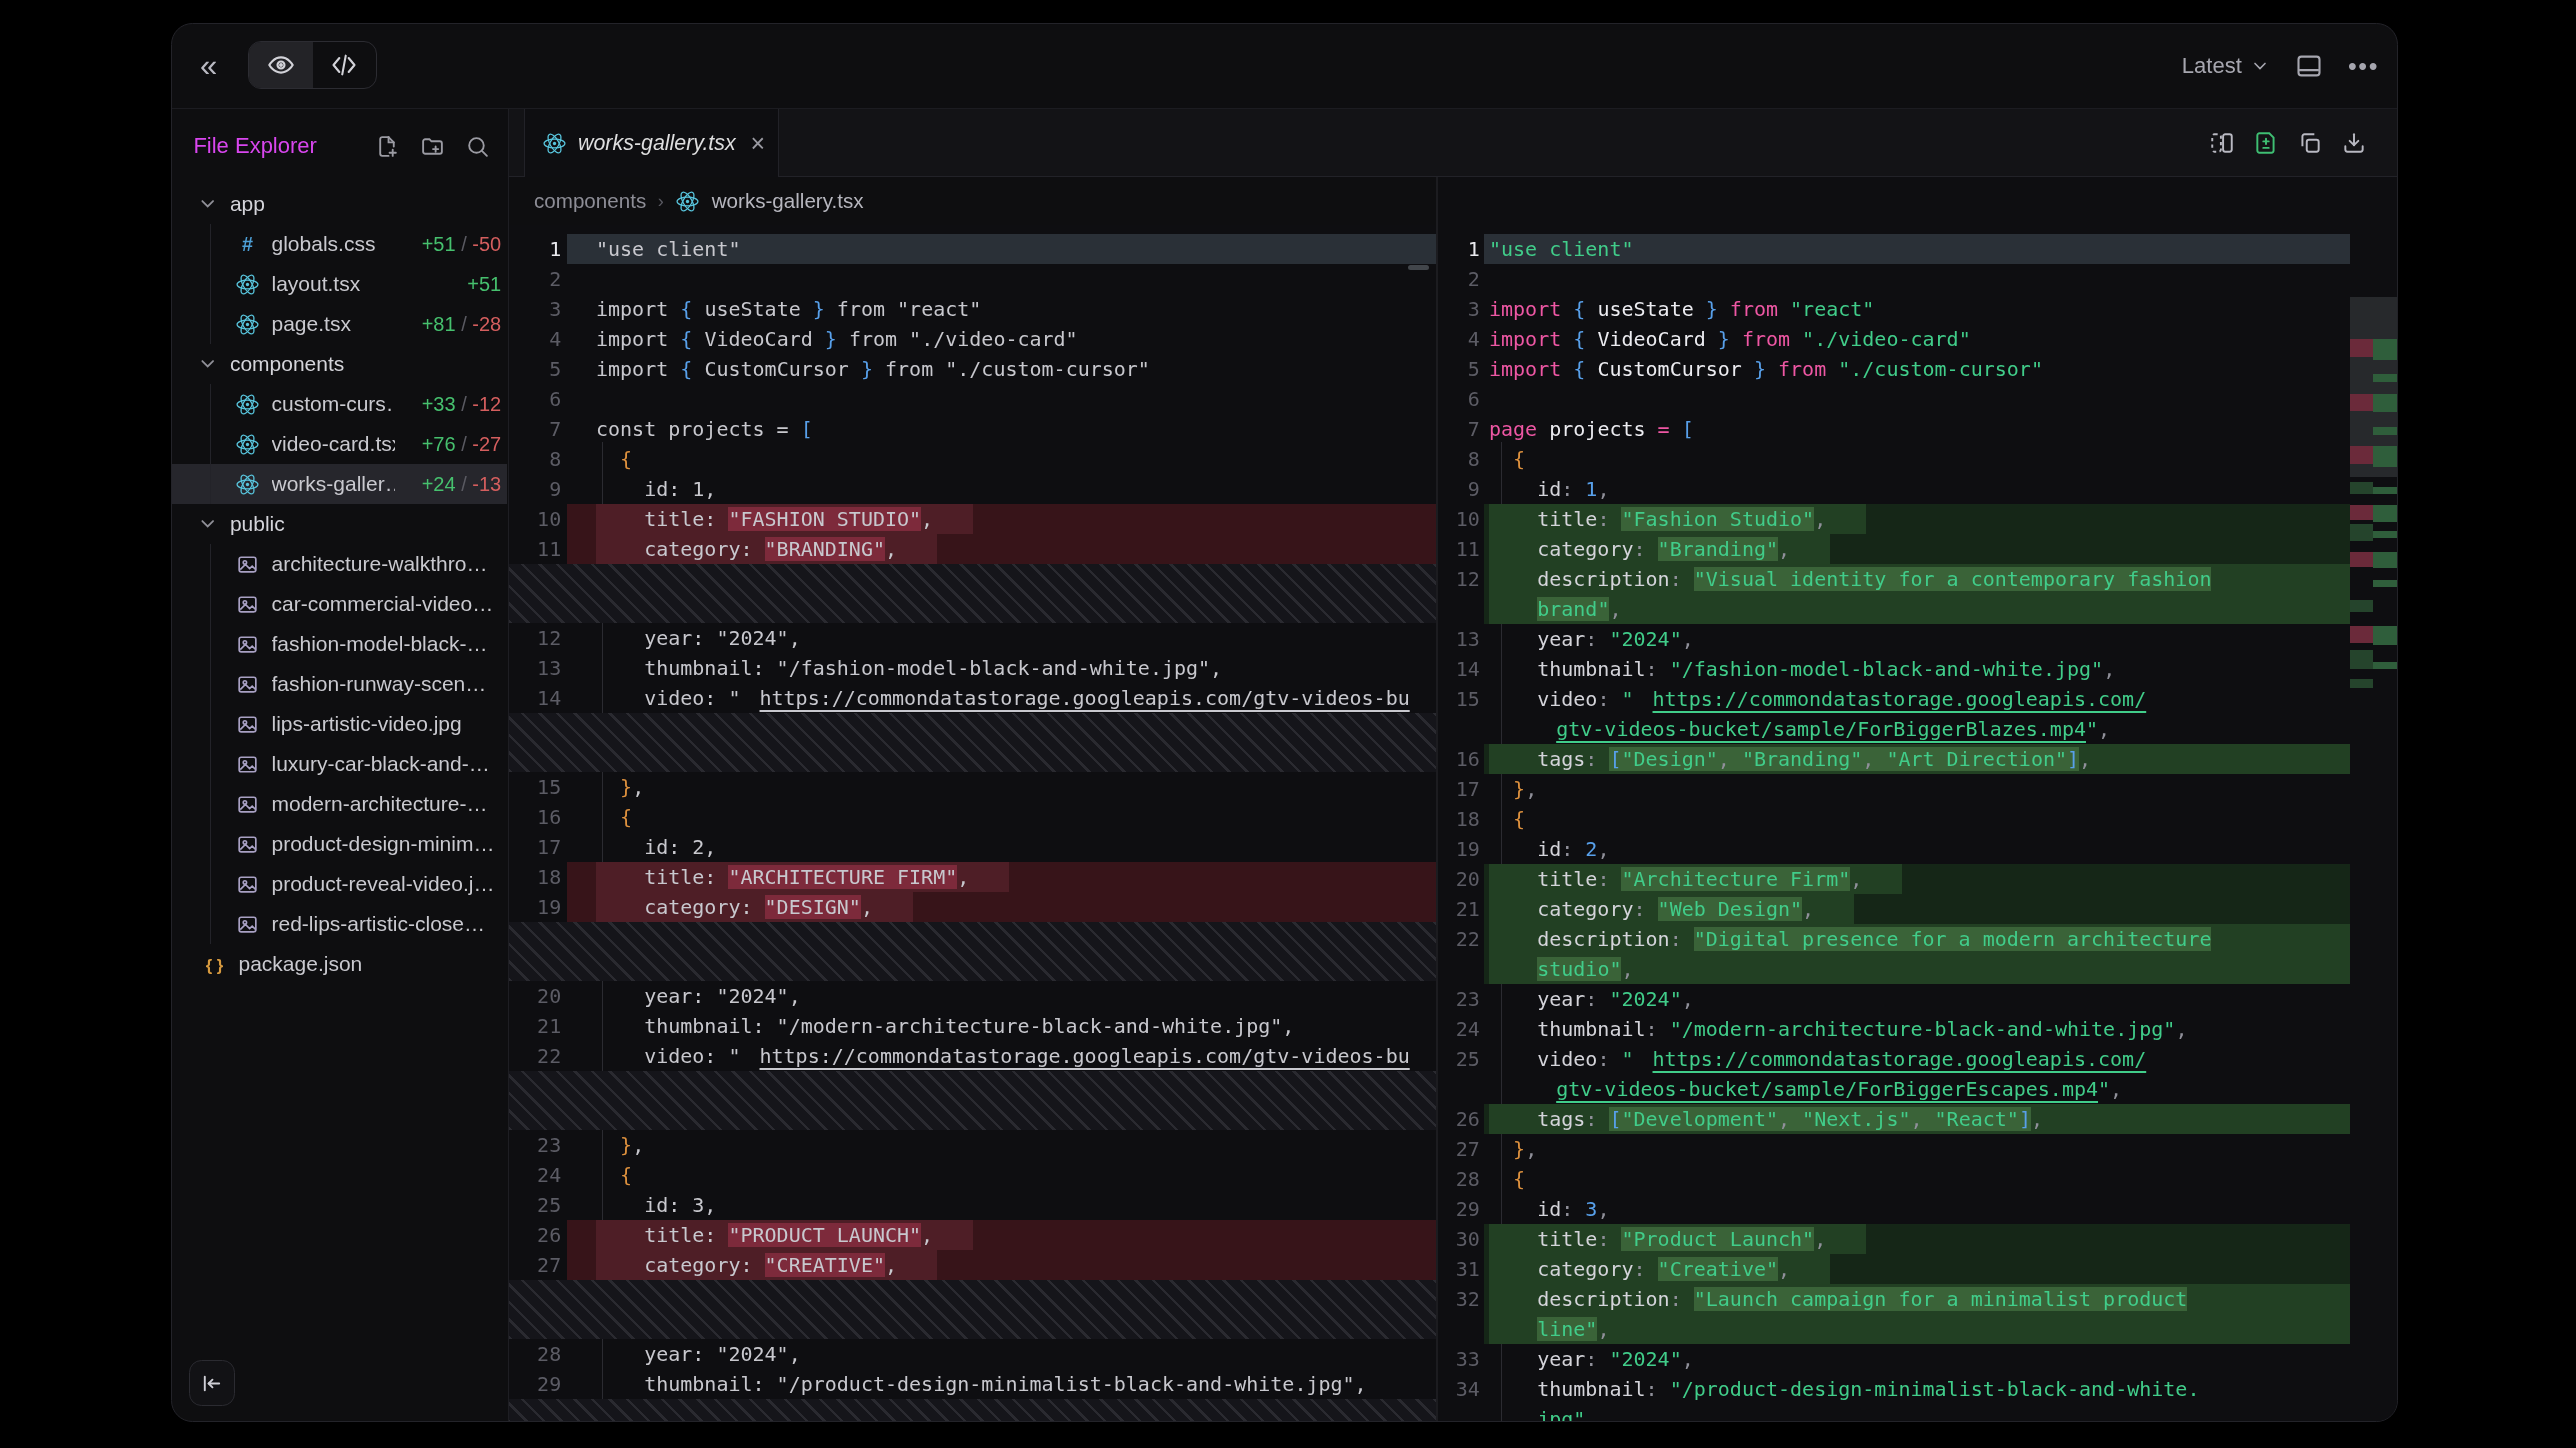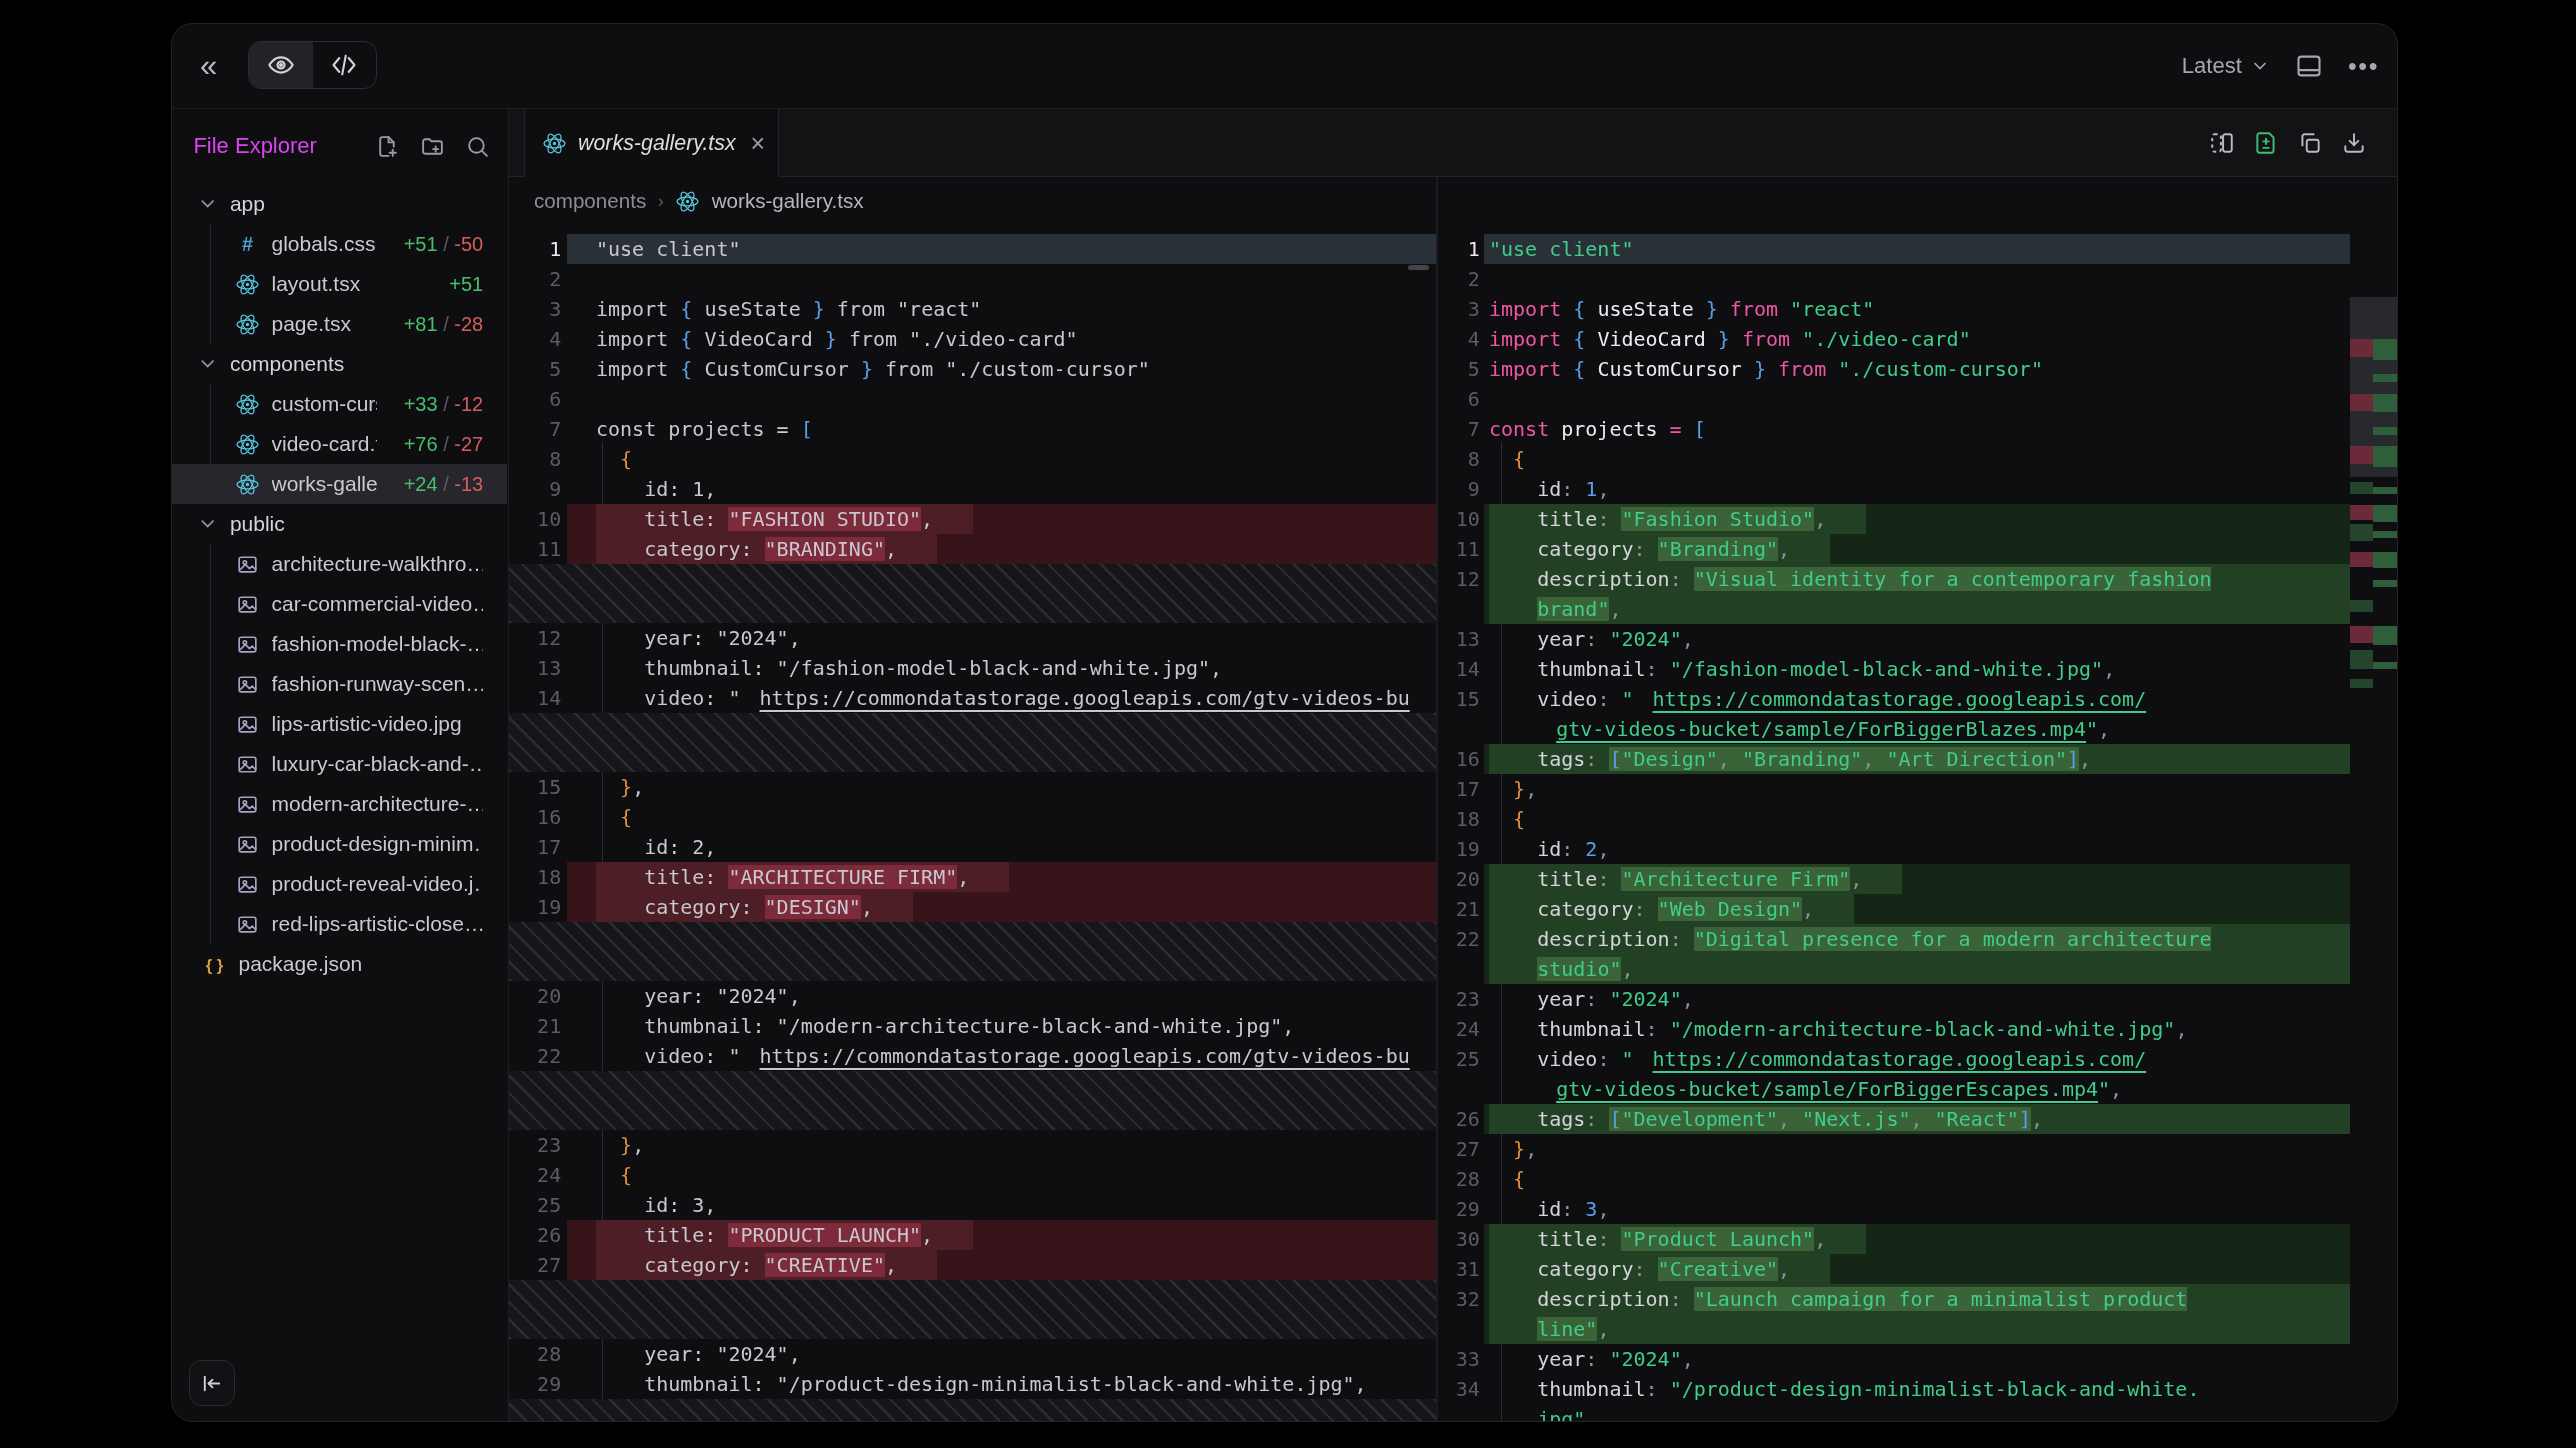--- a/index.html
+++ b/index.html
@@ -13,21 +13,21 @@
   .seg.on{background:#232327;}
   .tb-right{position:absolute;right:18px;top:0;height:84px;display:flex;align-items:center;gap:25px;color:#a6a6af;}
   .latest{display:flex;align-items:center;gap:8.2px;font-size:22px;color:#a6a6af;}
   .dots{font-size:25px;letter-spacing:1.6px;color:#a6a6af;}
   
   .sidebar{position:absolute;left:0;top:85px;bottom:0;width:337px;border-right:0.8px solid #1e1e23;box-sizing:border-box;}
   .sb-head{height:74px;display:flex;align-items:center;padding:0 18px 0 21.4px;}
   .sb-title{font-size:22px;color:#d946ef;flex:1;}
   .sb-icons{display:flex;gap:20px;color:#9b9ba3;}
   .tree{position:absolute;left:0;top:75px;right:0.8px;bottom:0;overflow:hidden;}
-  .trow{position:relative;height:40px;display:flex;align-items:center;font-size:21px;color:#c9c9cf;padding-right:24px;box-sizing:border-box;}
+  .trow{position:relative;height:40px;display:flex;align-items:center;font-size:21px;color:#c9c9cf;padding-right:6px;box-sizing:border-box;}
   .trow.sel{background:#26262c;}
   .trow .lbl{white-space:nowrap;overflow:hidden;flex:1;min-width:0;}
   .trow.fold{padding-left:25px;gap:11.5px;color:#d4d4da;}
   .trow.d0f{padding-left:30px;gap:11.5px;}
   .trow.d1{padding-left:63px;gap:11.5px;}
   .trow.d1::before{content:"";position:absolute;left:38px;top:0;bottom:0;width:0.8px;background:#232329;}
   .stats{font-size:20px;white-space:nowrap;margin-left:15px;}
   .stats .a{color:#46c06e;}.stats .s{color:#5a5a62;}.stats .d{color:#d45e5e;}
   .sb-collapse{position:absolute;left:16.5px;bottom:15px;width:46px;height:46px;border:1.6px solid #2b2b31;border-radius:12.4px;background:#121215;display:flex;align-items:center;justify-content:center;color:#cfcfd6;box-sizing:border-box;}
   
@@ -471,21 +471,21 @@
     <div class="divider"></div>
     <div class="pane pane-right">
       <div class="iguide" style="left:63px;top:265px;bottom:0;"></div>
       <div class="rows" id="rp-rows">
           <div class="crow h"><div class="gut">1</div><div class="codearea"><span class="band"><span class="cl-s">"use client"</span></span></div></div>
           <div class="crow "><div class="gut">2</div><div class="codearea"><span class="band"></span></div></div>
           <div class="crow "><div class="gut">3</div><div class="codearea"><span class="band"><span class="cl-k">import </span><span class="cl-b">{</span><span class="cl-i"> useState </span><span class="cl-b">}</span><span class="cl-k"> from </span><span class="cl-s">"react"</span></span></div></div>
           <div class="crow "><div class="gut">4</div><div class="codearea"><span class="band"><span class="cl-k">import </span><span class="cl-b">{</span><span class="cl-i"> VideoCard </span><span class="cl-b">}</span><span class="cl-k"> from </span><span class="cl-s">"./video-card"</span></span></div></div>
           <div class="crow "><div class="gut">5</div><div class="codearea"><span class="band"><span class="cl-k">import </span><span class="cl-b">{</span><span class="cl-i"> CustomCursor </span><span class="cl-b">}</span><span class="cl-k"> from </span><span class="cl-s">"./custom-cursor"</span></span></div></div>
           <div class="crow "><div class="gut">6</div><div class="codearea"><span class="band"></span></div></div>
-          <div class="crow "><div class="gut">7</div><div class="codearea"><span class="band"><span class="cl-k">const </span><span class="cl-i">projects</span><span class="cl-k"> = </span><span class="cl-b">[</span></span></div></div>
+          <div class="crow "><div class="gut">7</div><div class="codearea"><span class="band"><span class="cl-k">page </span><span class="cl-i">projects</span><span class="cl-k"> = </span><span class="cl-b">[</span></span></div></div>
           <div class="crow "><div class="gut">8</div><div class="codearea"><span class="band"><span class="cl-t">  </span><span class="cl-o">{</span></span></div></div>
           <div class="crow "><div class="gut">9</div><div class="codearea"><span class="band"><span class="cl-p">    id</span><span class="cl-c">: </span><span class="cl-n">1</span><span class="cl-c">,</span></span></div></div>
           <div class="crow a"><div class="gut">10</div><div class="codearea"><span class="band"><span class="cl-p">    title</span><span class="cl-c">: </span><span class="cl-s w">"Fashion Studio"</span><span class="cl-c">,</span></span></div></div>
           <div class="crow a"><div class="gut">11</div><div class="codearea"><span class="band"><span class="cl-p">    category</span><span class="cl-c">: </span><span class="cl-s w">"Branding"</span><span class="cl-c">,</span></span></div></div>
           <div class="crow a full"><div class="gut">12</div><div class="codearea"><span class="band"><span class="cl-p">    description</span><span class="cl-c">: </span><span class="cl-s w">"Visual identity for a contemporary fashion</span></span></div></div>
           <div class="crow a full"><div class="gut"></div><div class="codearea"><span class="band"><span class="cl-t">    </span><span class="cl-s w">brand"</span><span class="cl-c">,</span></span></div></div>
           <div class="crow "><div class="gut">13</div><div class="codearea"><span class="band"><span class="cl-p">    year</span><span class="cl-c">: </span><span class="cl-s">"2024"</span><span class="cl-c">,</span></span></div></div>
           <div class="crow "><div class="gut">14</div><div class="codearea"><span class="band"><span class="cl-p">    thumbnail</span><span class="cl-c">: </span><span class="cl-s">"/fashion-model-black-and-white.jpg"</span><span class="cl-c">,</span></span></div></div>
           <div class="crow "><div class="gut">15</div><div class="codearea"><span class="band"><span class="cl-p">    video</span><span class="cl-c">: </span><span class="cl-s">"</span><span class="cl-s cl-u">https://commondatastorage.googleapis.com/</span></span></div></div>
           <div class="crow "><div class="gut"></div><div class="codearea"><span class="band"><span class="cl-t">    </span><span class="cl-s cl-u">gtv-videos-bucket/sample/ForBiggerBlazes.mp4</span><span class="cl-s">"</span><span class="cl-c">,</span></span></div></div>

